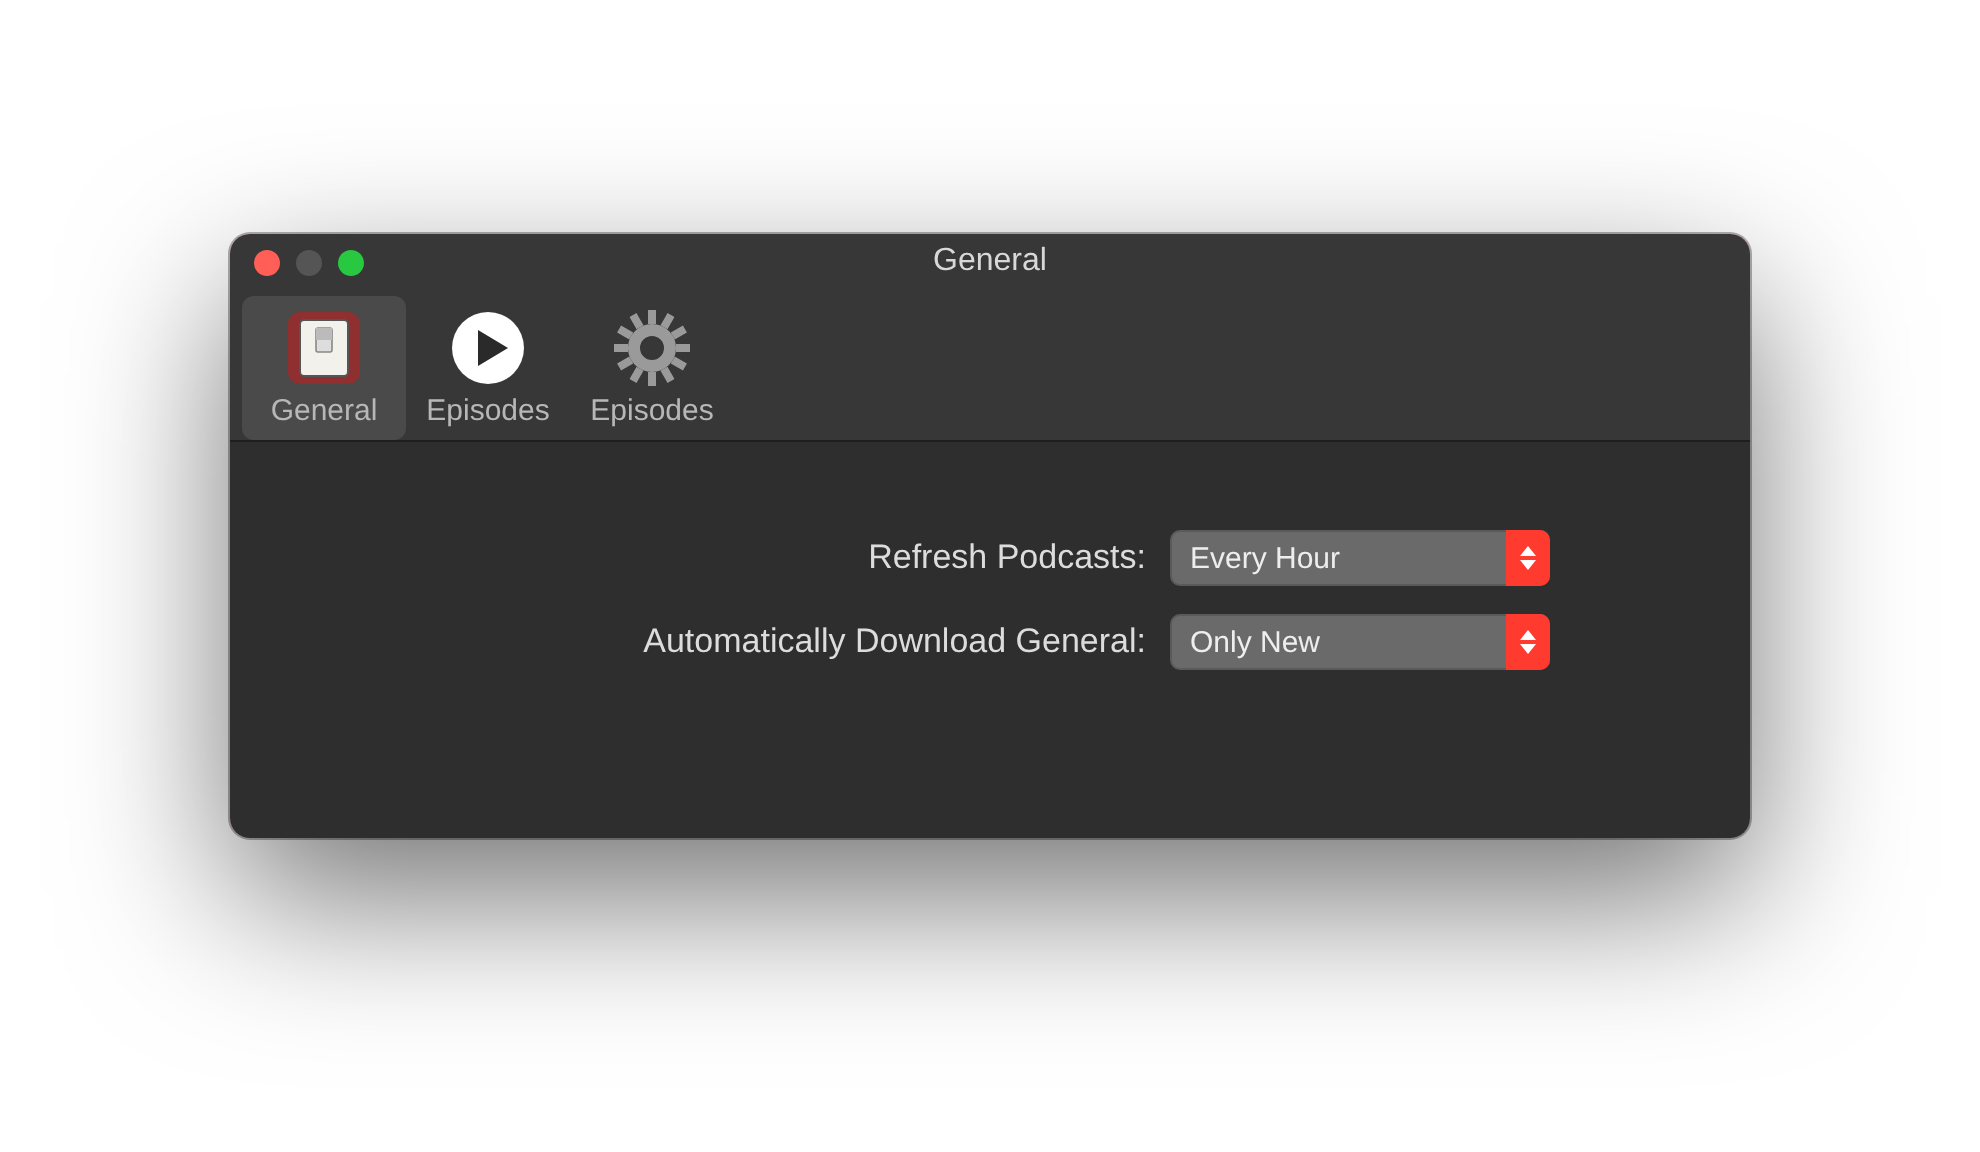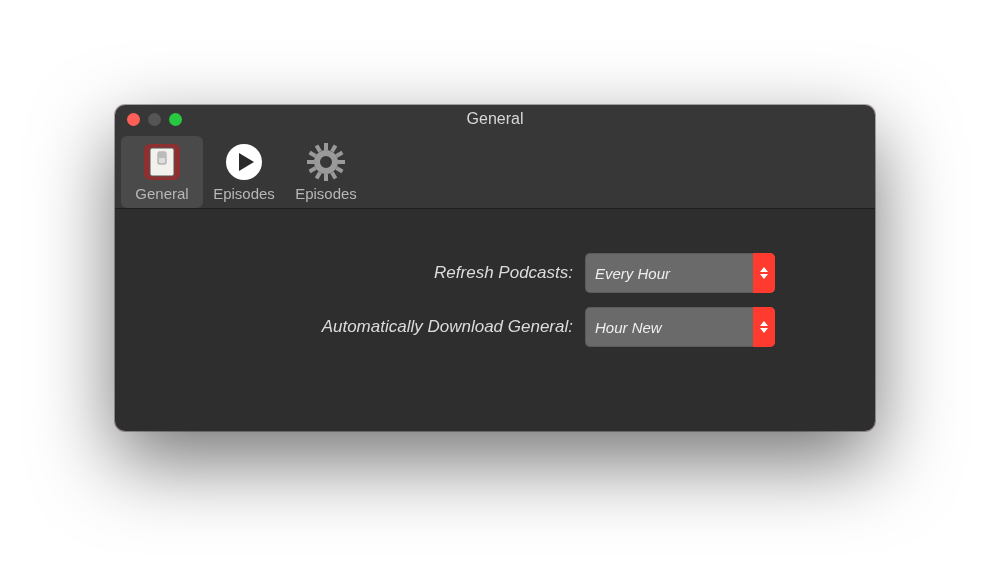--- a/index.html
+++ b/index.html
@@ -79,34 +79,33 @@
       margin-top: 1px;
     }
     .content {
       background: #2e2e2e;
       padding: 44px 40px 70px 40px;
     }
     .form-row {
       display: flex;
       align-items: center;
       margin-bottom: 14px;
-      font-style: italic;
     }
     .form-label {
       flex: 0 0 430px;
       text-align: right;
       color: #dcdcdc;
       font-size: 17px;
       padding-right: 12px;
     }
     .select {
       display: flex;
       align-items: center;
       width: 190px;
-      height: 40px;
+      height: 28px;
       background: #6a6a6a;
       border-radius: 5px;
       overflow: hidden;
       box-shadow: inset 0 0 0 1px rgba(0,0,0,0.15);
     }
     .select-value {
       flex: 1;
       color: #eee;
       font-size: 15px;
       padding-left: 10px;
@@ -201,21 +200,21 @@
           <svg width="8" height="5" viewBox="0 0 8 5">
               <path d="M0 0 L4 5 L8 0 Z" fill="#fff"></path>
             </svg>
         </div>
       </div>
     </div>
 
     <div class="form-row">
       <div class="form-label">Automatically Download General:</div>
       <div class="select">
-        <div class="select-value">Hour New</div>
+        <div class="select-value">Only New</div>
         <div class="select-btn">
           <svg width="8" height="5" viewBox="0 0 8 5">
               <path d="M0 5 L4 0 L8 5 Z" fill="#fff"></path>
             </svg>
           <svg width="8" height="5" viewBox="0 0 8 5">
               <path d="M0 0 L4 5 L8 0 Z" fill="#fff"></path>
             </svg>
         </div>
       </div>
     </div>

